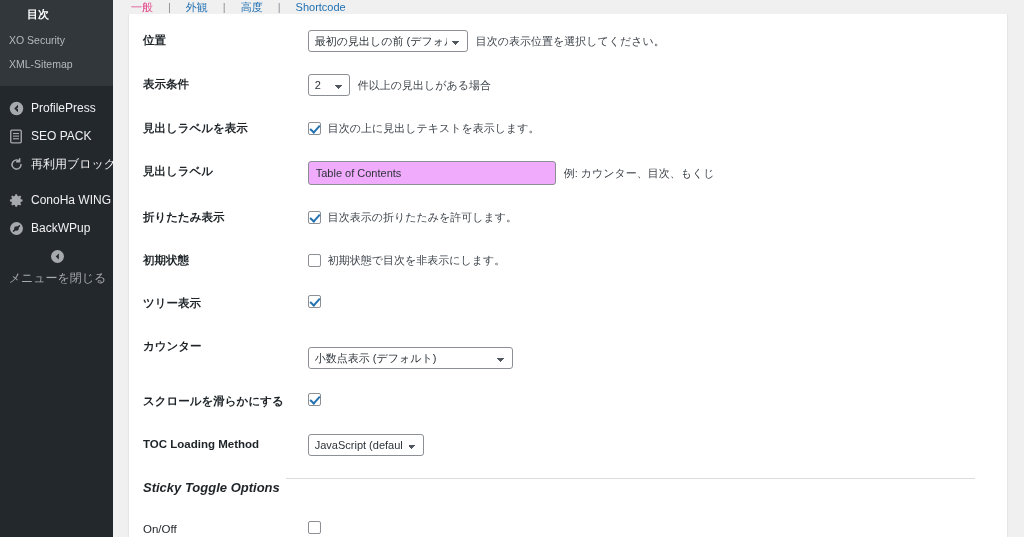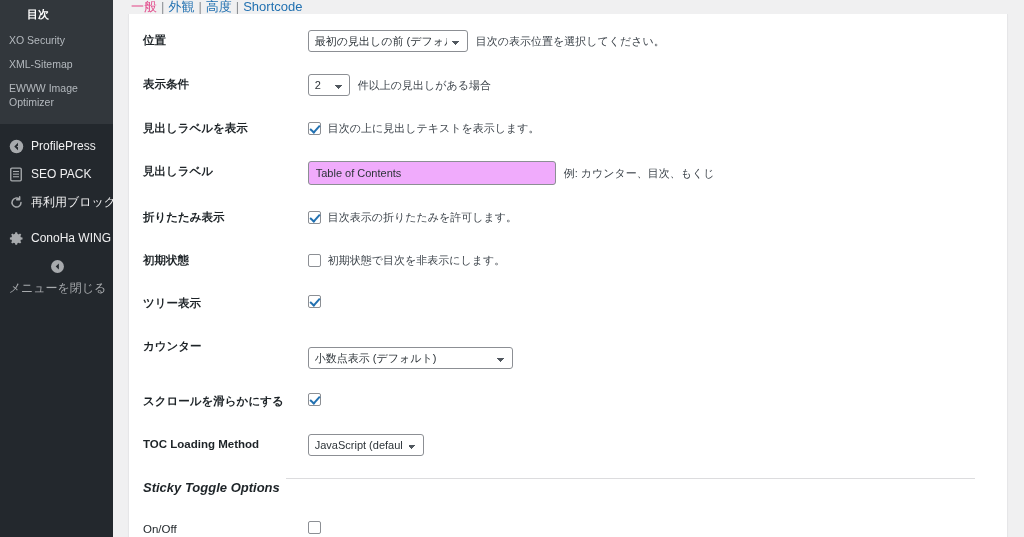--- a/index.html
+++ b/index.html
@@ -66,27 +66,27 @@
     flex: 1 1 auto;
     height: 537px;
     background: #f0f0f1;
     position: relative;
     overflow: hidden;
   }
 
   #tabs {
     position: absolute;
     top: 0px; left: 17px;
-    font-size: 13px;
+    font-size: 11px;
     color: #3c434a;
     line-height: 14px;
     white-space: nowrap;
     display: flex;
     align-items: flex-start;
-    gap: 0px;
+    gap: 11px;
   }
   #tabs .tab {
     color: #2271b1;
     cursor: pointer;
     padding: 0 1px;
   }
   #tabs .tab.active {
     color: #e2498a;
     font-weight: normal;
     cursor: default;
@@ -240,21 +240,20 @@
 
 <div id="app">
 
   <nav id="sidebar">
 
     <div class="submenu-block">
       <div class="submenu-title">目次</div>
 
       <div class="submenu-item">XO Security</div>
       <div class="submenu-item">XML-Sitemap</div>
-      <div class="submenu-item" style="white-space:normal;max-width:96px;">EWWW Image Optimizer</div>
     </div>
 
     <div class="menu-gap"></div>
 
     <div class="menu-item">
       <span class="mi-icon">
         <svg width="15" height="15" viewBox="0 0 20 20" fill="none">
           <circle cx="10" cy="10" r="9" fill="#a7aaad"></circle>
           <path d="M12 5 L7 10 L12 15 L12 11 L10 10 L12 9 Z" fill="#23282d"></path>
         </svg>
@@ -289,20 +288,30 @@
     <div class="menu-item">
       <span class="mi-icon">
         <svg width="15" height="15" viewBox="0 0 20 20" fill="#a7aaad">
           <path d="M10 6.3a3.7 3.7 0 1 0 0 7.4 3.7 3.7 0 0 0 0-7.4zm0 5.6a1.9 1.9 0 1 1 0-3.8 1.9 1.9 0 0 1 0 3.8z"></path>
           <path d="M18 11.2v-2.4l-2.2-.4a6.2 6.2 0 0 0-.7-1.7l1.3-1.8-1.7-1.7-1.8 1.3a6.2 6.2 0 0 0-1.7-.7L10.8 1.6H8.4L8 3.8a6.2 6.2 0 0 0-1.7.7L4.5 3.2 2.8 4.9l1.3 1.8a6.2 6.2 0 0 0-.7 1.7l-2.2.4v2.4l2.2.4c.15.6.4 1.17.7 1.7l-1.3 1.8 1.7 1.7 1.8-1.3c.53.3 1.1.55 1.7.7l.4 2.2h2.4l.4-2.2c.6-.15 1.17-.4 1.7-.7l1.8 1.3 1.7-1.7-1.3-1.8c.3-.53.55-1.1.7-1.7l2.2-.4z"></path>
         </svg>
       </span>
       <span class="mi-label">ConoHa WING</span>
     </div>
 
+    <div class="menu-item">
+      <span class="mi-icon">
+        <svg width="15" height="15" viewBox="0 0 20 20" fill="none">
+          <circle cx="10" cy="10" r="8.6" fill="#a7aaad"></circle>
+          <path d="M6 13.5 L14 6.5" stroke="#23282d" stroke-width="2" stroke-linecap="round"></path>
+          <circle cx="10" cy="10" r="3.1" fill="#23282d"></circle>
+        </svg>
+      </span>
+      <span class="mi-label">BackWPup</span>
+    </div>
 
     <div class="menu-item dim">
       <span class="mi-icon">
         <svg width="15" height="15" viewBox="0 0 20 20" fill="none">
           <circle cx="10" cy="10" r="8.6" fill="#a7aaad"></circle>
           <path d="M11.8 6 L7.6 10 L11.8 14 Z" fill="#23282d"></path>
         </svg>
       </span>
       <span class="mi-label">メニューを閉じる</span>
     </div>

